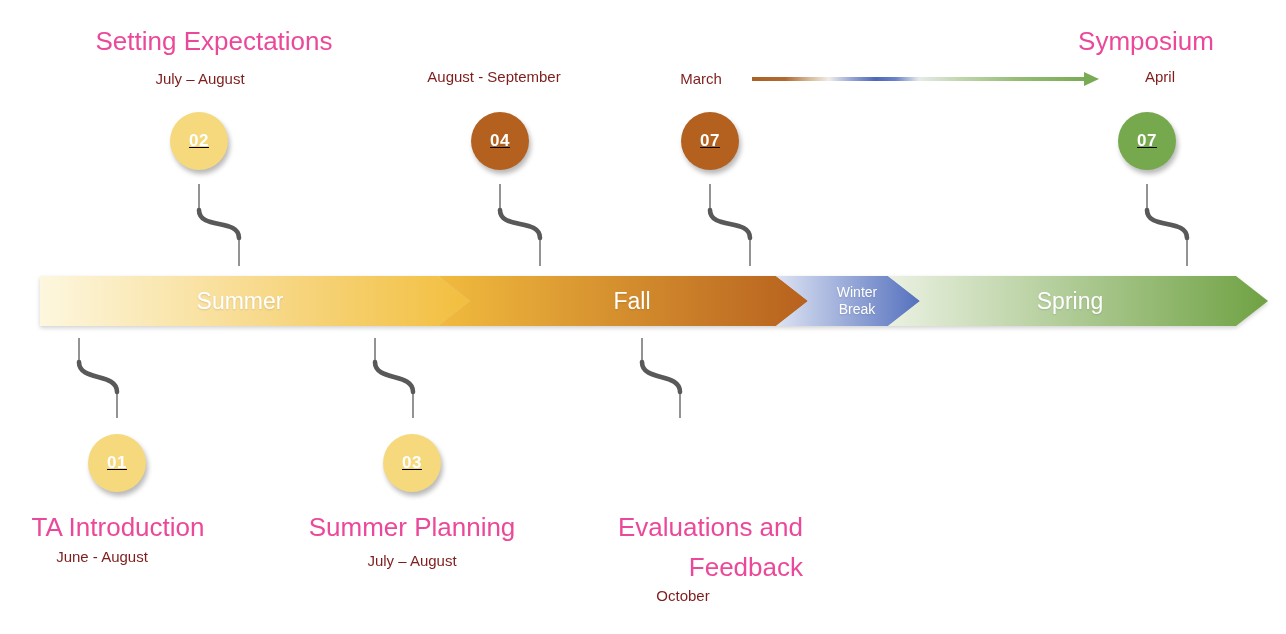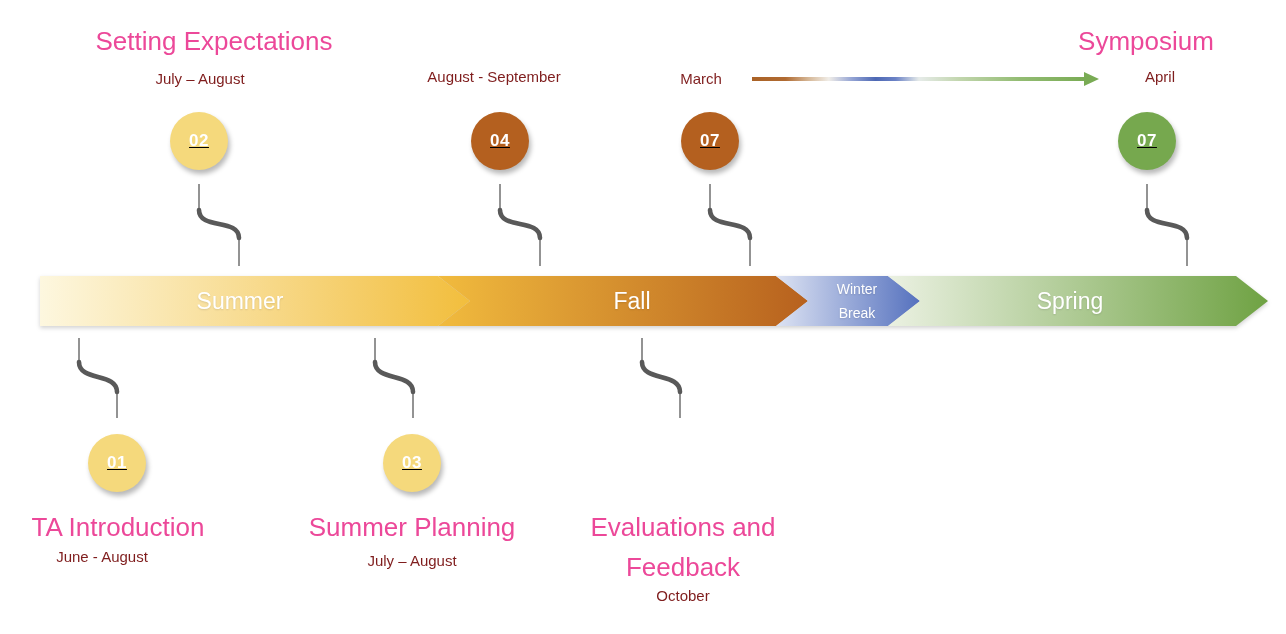--- a/index.html
+++ b/index.html
@@ -5,42 +5,42 @@
   html,body{margin:0;padding:0;background:#ffffff;}
   .stage{
     position:relative;width:1286px;height:634px;overflow:hidden;background:#ffffff;
     font-family:"Liberation Sans", sans-serif;
   }
   .layer{position:absolute;left:0;top:0;}
   .milestone-title{
     position:absolute;transform:translateX(-50%);
     font-size:26px;line-height:40px;color:#ec4899;text-align:center;white-space:nowrap;
   }
-  .milestone-title.wrap{white-space:normal;width:240px;}
+  .milestone-title.wrap{white-space:normal;width:240px;text-align:right;}
   .milestone-date{
     position:absolute;transform:translateX(-50%);
     font-size:15px;line-height:18px;color:#7f1d1d;text-align:center;white-space:nowrap;
   }
   .circle{
     position:absolute;width:58px;height:58px;border-radius:50%;
     transform:translate(-50%,-50%);
     display:flex;align-items:center;justify-content:center;
     box-shadow:2px 4px 5px rgba(0,0,0,0.28);
     text-decoration:underline;
   }
   .circle .num{color:#ffffff;font-size:17px;font-weight:600;letter-spacing:0.5px;}
   .circle.c-yellow{background:#f5d97c;}
   .circle.c-orange{background:#b4601f;}
   .circle.c-green{background:#76a84e;}
   .band-label{
     position:absolute;transform:translate(-50%,-50%);
     color:#ffffff;font-size:23px;text-align:center;white-space:nowrap;
     text-shadow:0 1px 2px rgba(0,0,0,0.12);
   }
-  .band-label.small{font-size:14px;line-height:24px;white-space:normal;width:56px;}
+  .band-label.small{font-size:14px;line-height:17px;white-space:normal;width:56px;}
   .band-shadow{filter:drop-shadow(0 2px 2px rgba(0,0,0,0.18));}
 </style>
 </head>
 <body>
 
 <div class="stage">
 
   <svg class="layer" width="1286" height="634" viewBox="0 0 1286 634">
     <defs>
       <linearGradient id="gSummer" gradientUnits="userSpaceOnUse" x1="40" y1="0" x2="470" y2="0">

